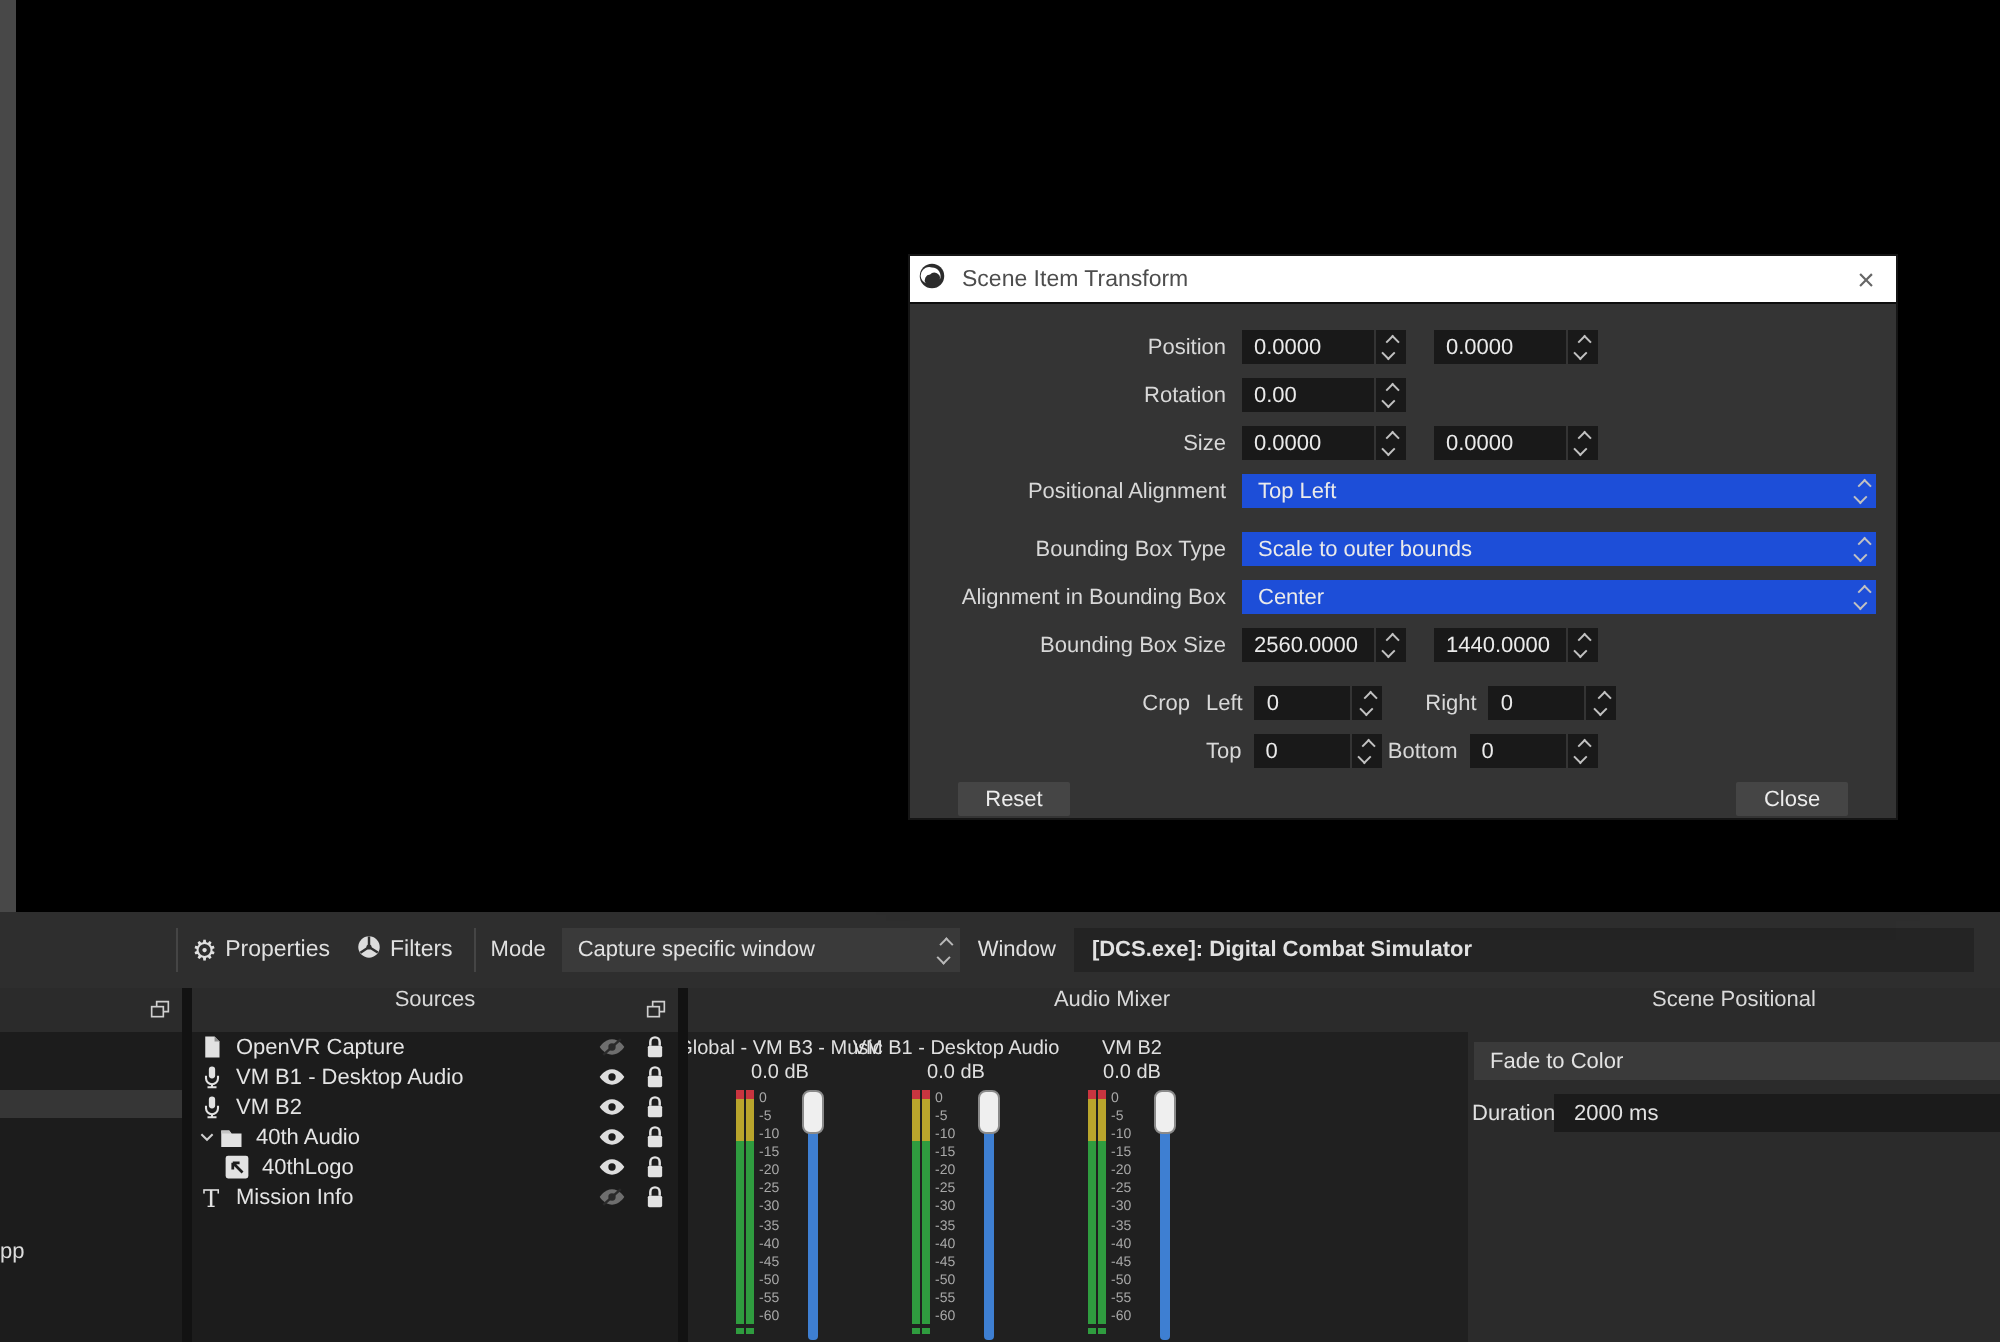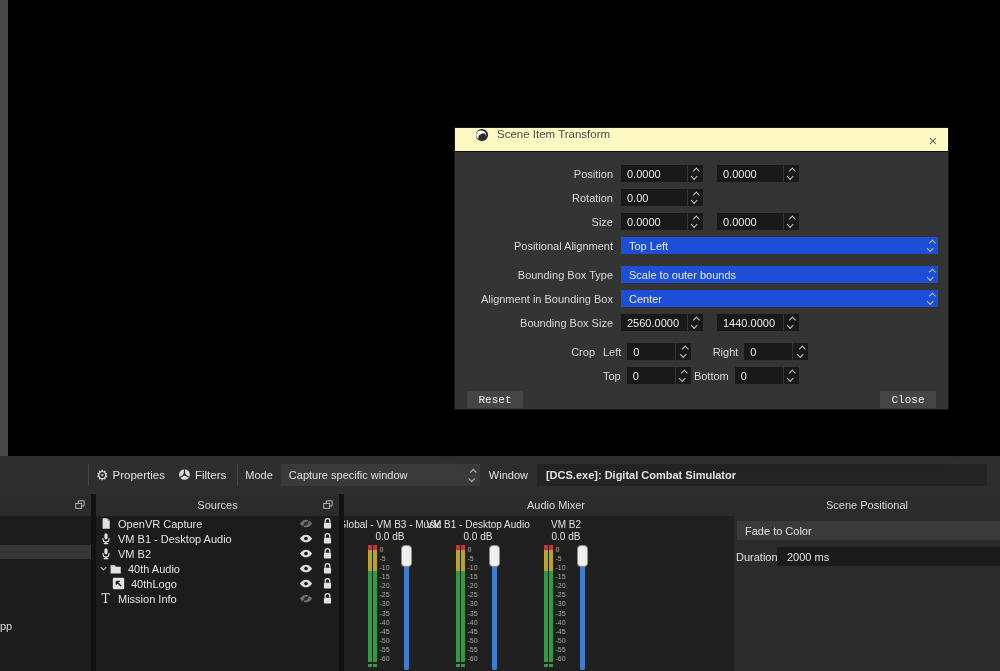--- a/index.html
+++ b/index.html
@@ -26,21 +26,21 @@
                   justify-content:center; gap:3px; align-items:center; }
   .chv { width:5px; height:5px; border:solid #b9b9b9; border-width:1.5px 1.5px 0 0; }
   .chv.up { transform:rotate(-45deg) translateY(1px); }
   .chv.dn { transform:rotate(135deg) translateY(1px); }
   .darkfield { background:#242424; height:22px; display:flex; align-items:center;font-weight:bold; }
   .darkfield span { padding-left:9px; white-space:nowrap; }
 
   
   .docks { position:absolute; left:0; top:494px; width:1000px; height:177px; background:#121212; }
   .panel { position:absolute; top:0; height:177px; overflow:hidden; }
-  .panel-header { height:22px; background:#2b2b2b; display:flex; align-items:center; justify-content:center;
+  .panel-header { height:22px; background:#2b2b2b; display:flex; align-items:flex-start; justify-content:center;
                   position:relative; color:#d9d9d9; }
   .dock-ico { position:absolute; right:6px; top:6px; }
   .panel-body { position:relative; height:155px; }
 
   #scenes-panel { left:0; width:91px; }
   #scenes-panel .panel-body { background:#1c1c1c; }
   .scene-selected { position:absolute; left:0; top:29px; width:100%; height:14px; background:#363636; }
   .scene-partial { position:absolute; left:0; top:104px; color:#dcdcdc; }
 
   #sources-panel { left:96px; width:243px; }
@@ -77,21 +77,21 @@
   #transitions-panel .panel-body { background:#2b2b2b; }
   .tr-combo { position:absolute; left:3px; top:5px; width:278px; height:19px; }
   .tr-durrow { position:absolute; left:0px; top:31px; width:300px; display:flex; align-items:center; }
   .tr-durlabel { width:43px; padding-left:2px; color:#e0e0e0; }
   .tr-durfield { background:#1b1b1b; height:19px; width:234px; display:flex; align-items:center; }
   .tr-durfield span { padding-left:10px; }
 
   
   .dialog { position:absolute; left:455px; top:128px; width:493px; height:281px; background:#343434;
             box-shadow:0 0 0 1px #151515, 0 10px 34px rgba(0,0,0,.65); }
-  .dlg-title { height:24px; background:#fef9c3; display:flex; align-items:flex-start; padding-left:20px;
+  .dlg-title { height:24px; background:#ffffff; display:flex; align-items:center; padding-left:4px;
                border-bottom:1px solid #0e0e0e; }
   .dlg-title .t-text { margin-left:8px; color:#4d4d4d; font-size:11.5px; }
   .dlg-x { position:absolute; right:0; top:0; width:30px; height:24px; display:flex; align-items:center;
            justify-content:center; color:#666; font-size:15px; }
   .dlg-body { padding-top:13px; }
   .drow { display:flex; align-items:center; height:17px; margin-bottom:7px; }
   .dlabel { width:158px; text-align:right; margin-right:8px; color:#d8d8d8; white-space:nowrap; }
   .numwrap { display:flex; height:17px; }
   .numfield { background:#191919; color:#eaeaea; display:flex; align-items:center; padding-left:6px; width:66px; }
   .numfield.narrow { width:48px; }
@@ -100,21 +100,21 @@
   .gap14 { width:14px; }
   .dcombo { flex:1; margin-right:10px; height:17px; background:#1d4ed8; display:flex; align-items:center;
             position:relative; color:#eaeaea; }
   .dcombo span { padding-left:8px; }
   .dcombo .spin2 { position:absolute; right:5px; top:0; bottom:0; display:flex; flex-direction:column;
                    justify-content:center; gap:3px; align-items:center; }
   .dcombo .chv, .nspin .chv { border-color:#c2c2c2; width:4.5px; height:4.5px; border-width:1.4px 1.4px 0 0; }
   .sublabel { color:#d8d8d8; margin-right:6px; }
   .sublabel.r { width:36px; text-align:right; margin-left:11px; }
   .mb-extra { margin-bottom:12px; }
-  .dlg-buttons { display:flex; margin-top:4px; padding:0 12px;font-family:Liberation Mono, monospace; }
+  .dlg-buttons { display:flex; margin-top:4px; padding:0 24px; }
   .dbtn { width:56px; height:17px; background:#454545; color:#ececec; display:flex; align-items:center;
           justify-content:center; border-radius:1px; }
   .dbtn.right { margin-left:auto; }
 
   svg { shape-rendering:geometricPrecision; }
 </style>
 </head>
 <body>
 
 <div class="preview">

